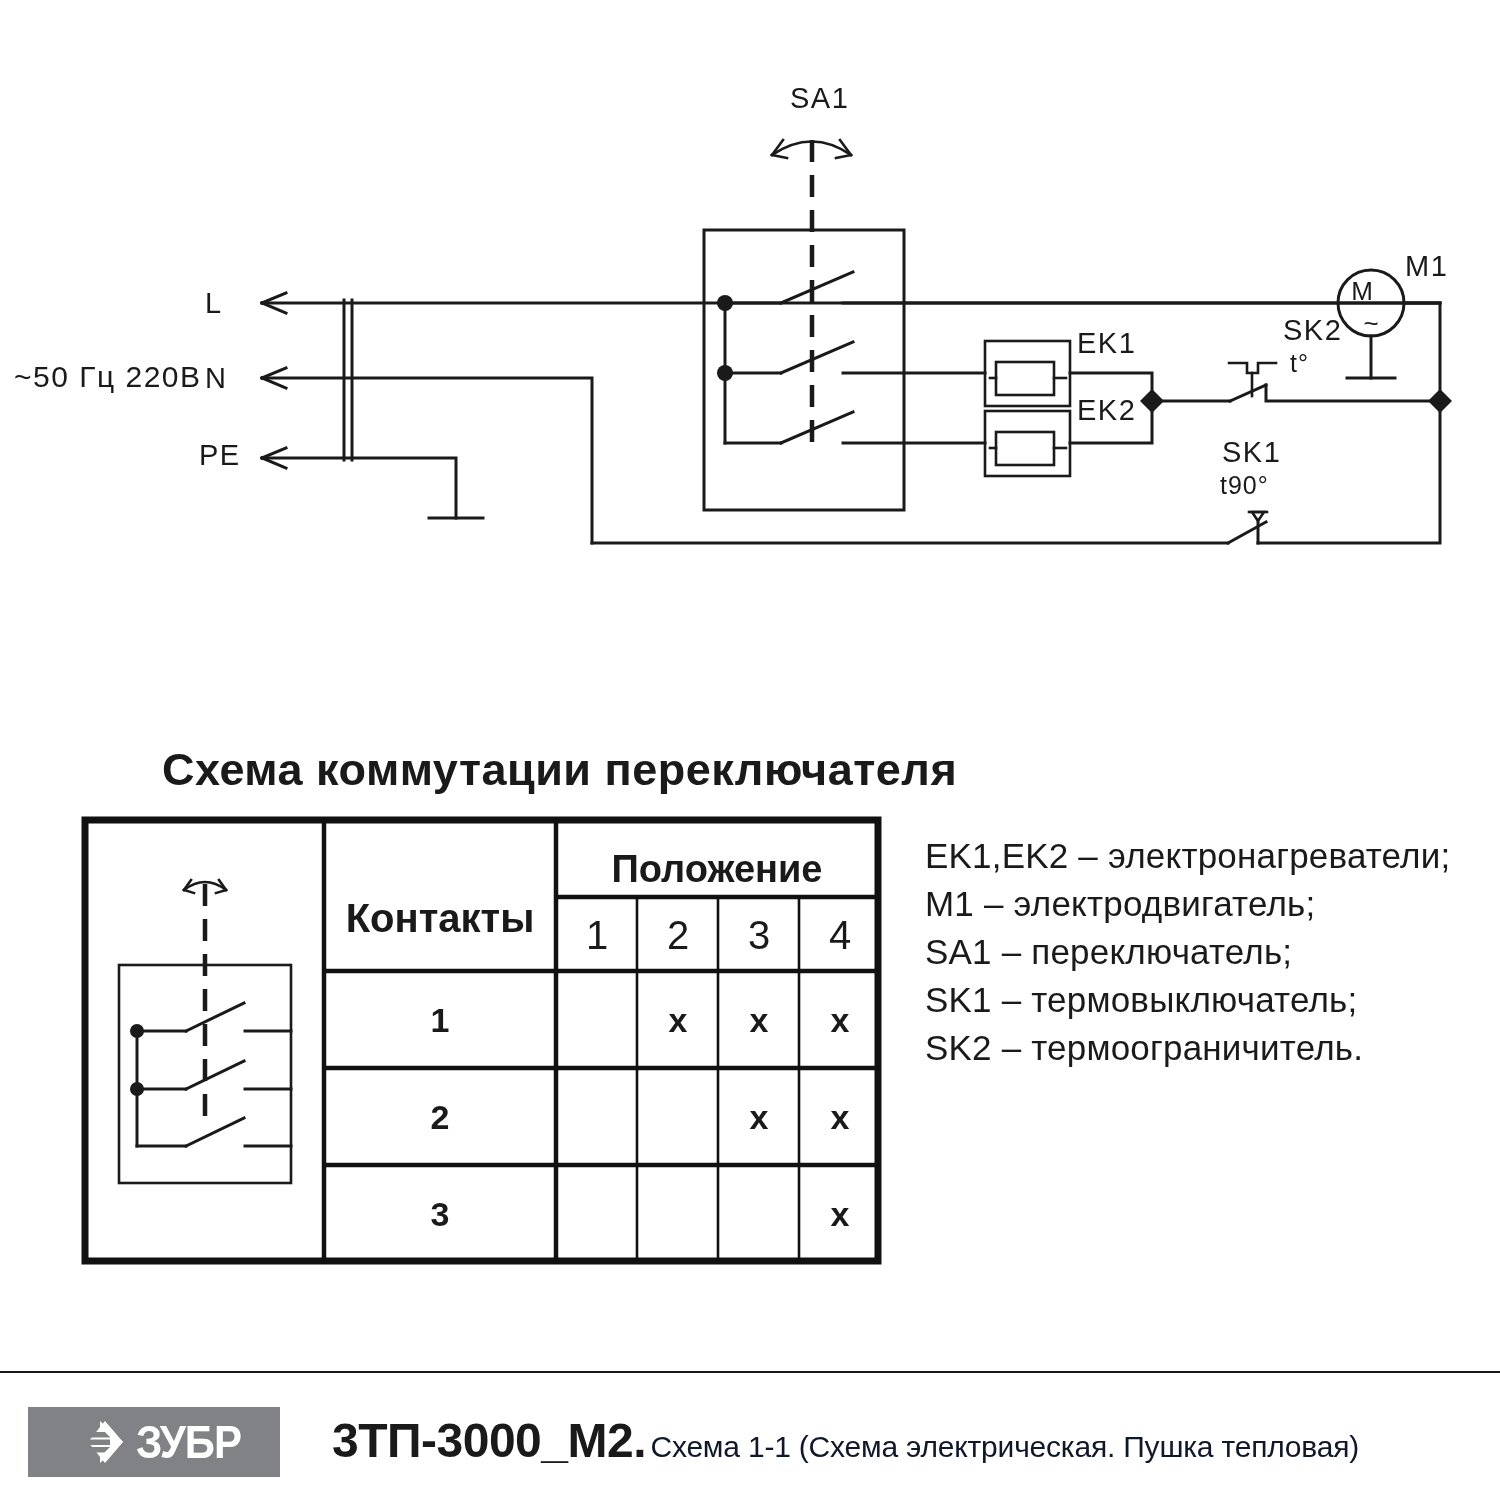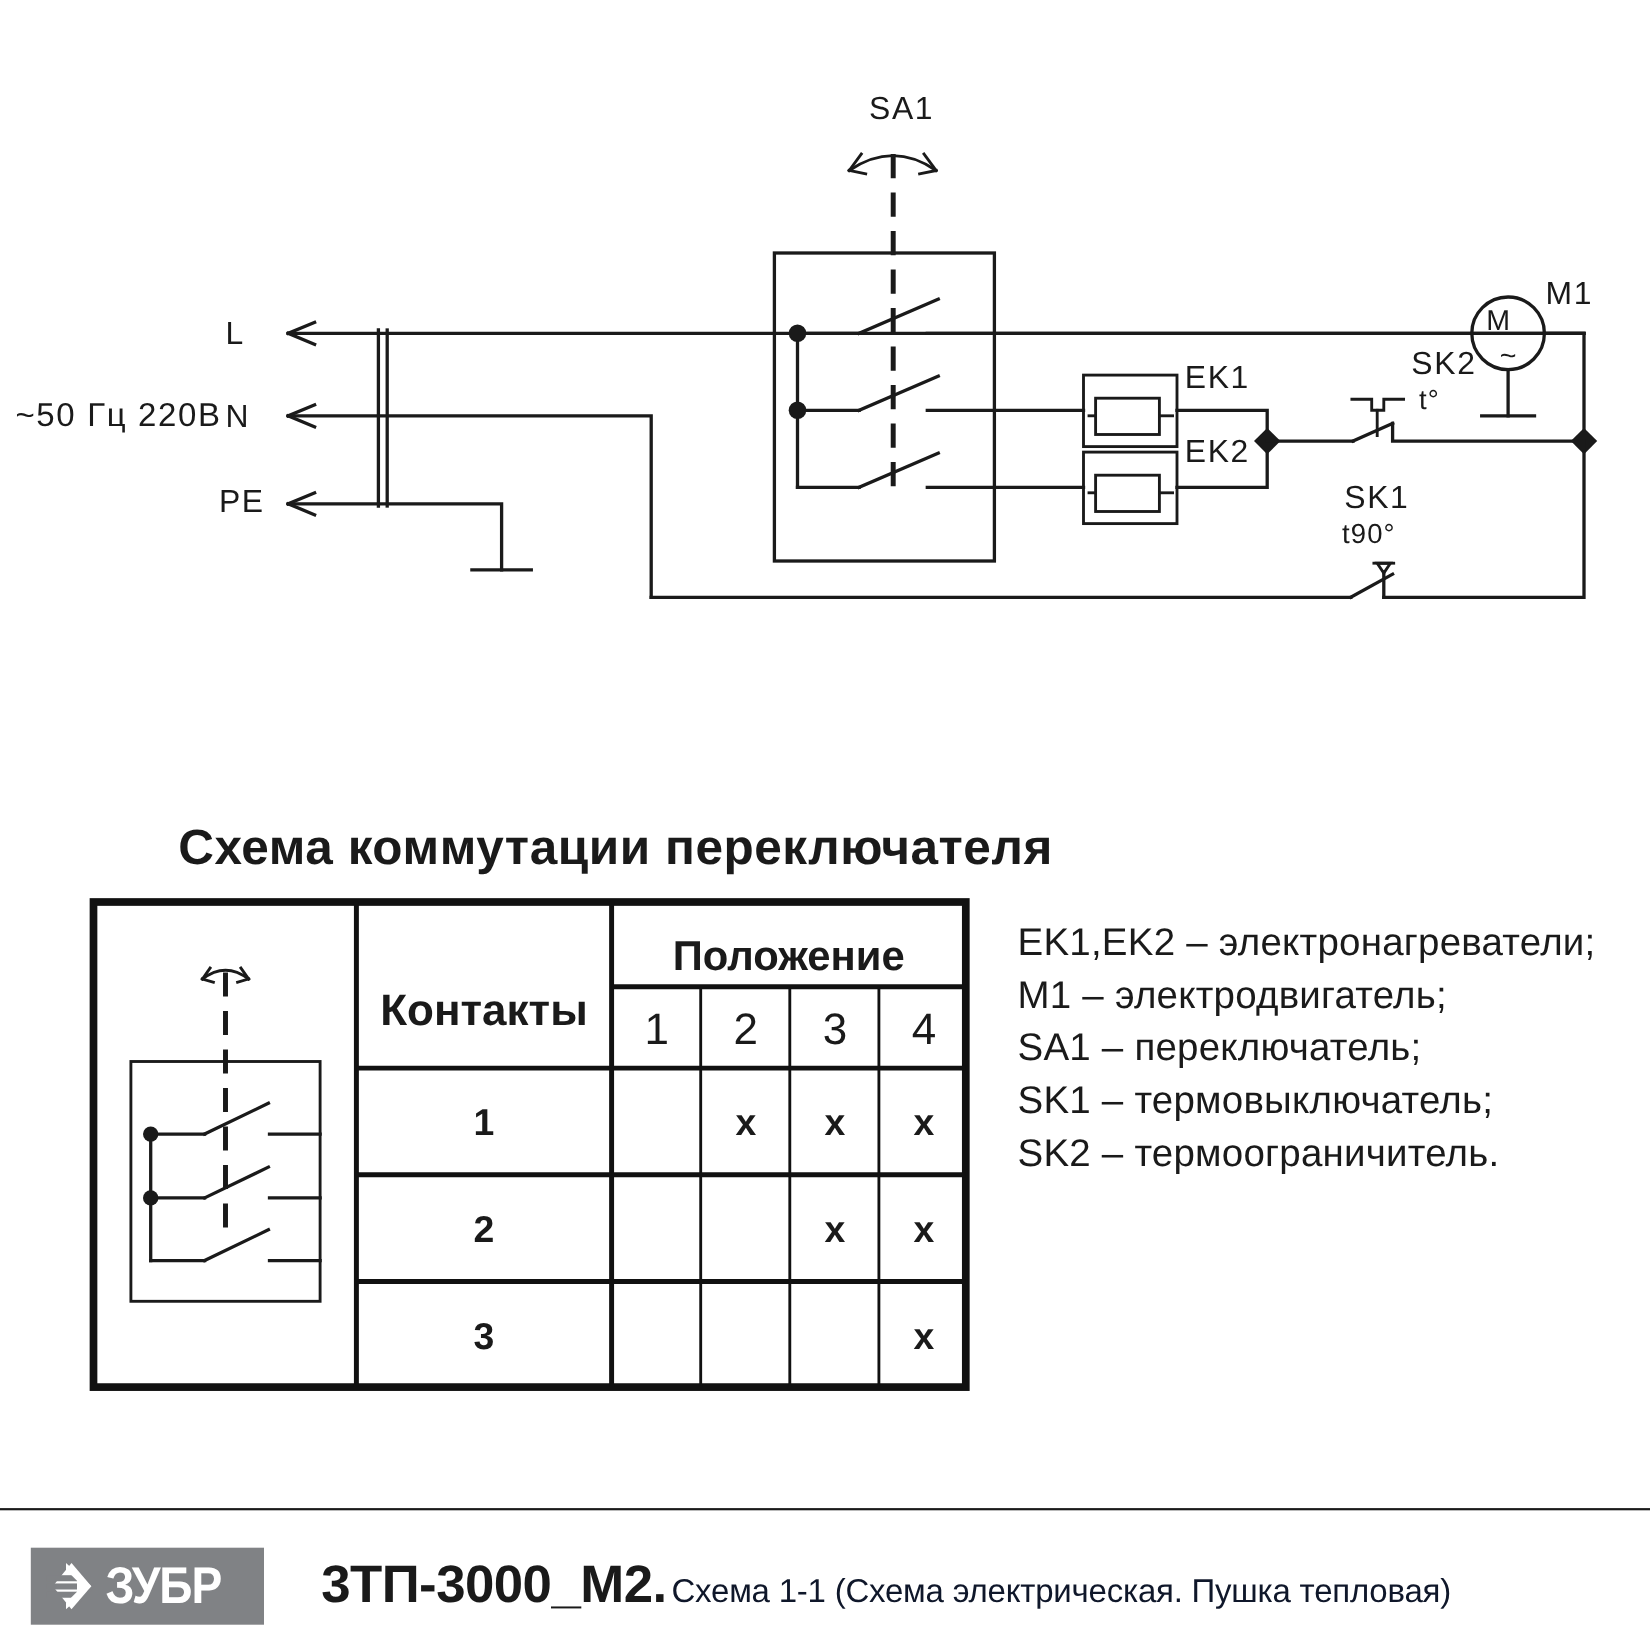--- a/index.html
+++ b/index.html
@@ -404,21 +404,21 @@
       <text class="legend-t" x="925" y="964">SA1 – переключатель;</text>
       <text class="legend-t" x="925" y="1012">SK1 – термовыключатель;</text>
       <text class="legend-t" x="925" y="1060">SK2 – термоограничитель.</text>
     </g>
 
   </svg>
 
   <div id="footer-rule"></div>
 
   <div id="footer">
-    <div id="logo" style="background: rgb(128, 130, 133);">
+    <div id="logo" style="background: rgb(128, 130, 133); padding-left: 40px;">
       <svg id="logo-mark" width="46" height="50" viewBox="0 0 46 50">
         <path d="M 23,2 L 44,25 L 23,48 L 2,25 Z" fill="#808285"></path>
         <path d="M 23,4 L 41,25 L 23,46 L 6,25 Z" fill="#ffffff"></path>
         <rect x="0" y="15" width="28" height="5.5" fill="#808285"></rect>
         <rect x="0" y="22.5" width="28" height="5.5" fill="#808285"></rect>
         <rect x="0" y="30" width="28" height="5.5" fill="#808285"></rect>
         <path d="M 18,4 L 41,25 L 18,46 L 18,40 L 33,25 L 18,10 Z" fill="#ffffff"></path>
       </svg>
       <div id="logo-word">ЗУБР</div>
     </div>

